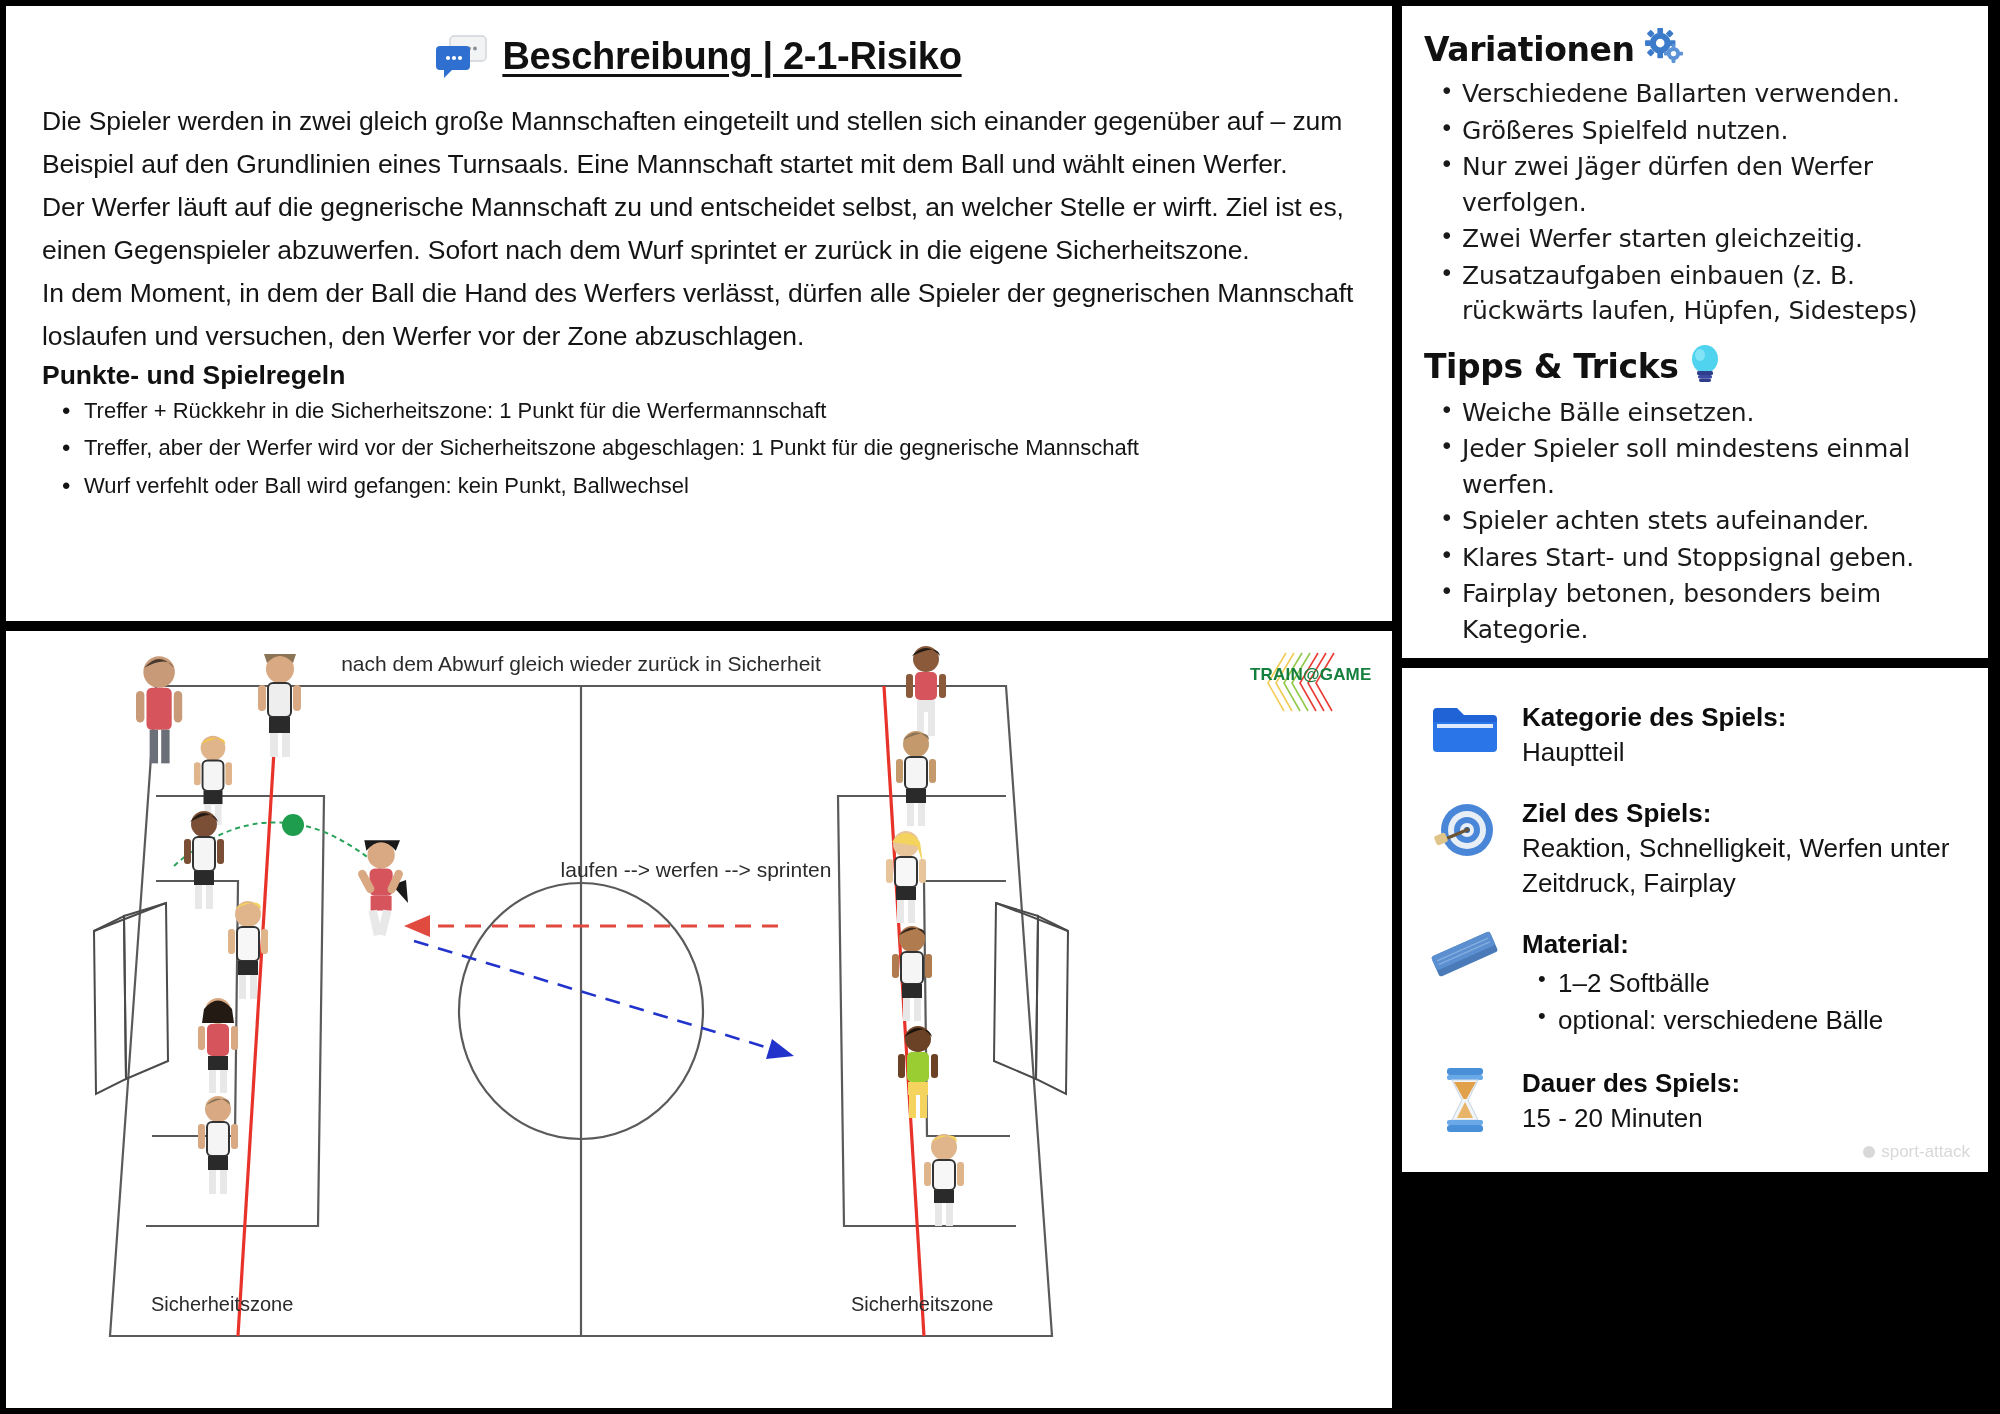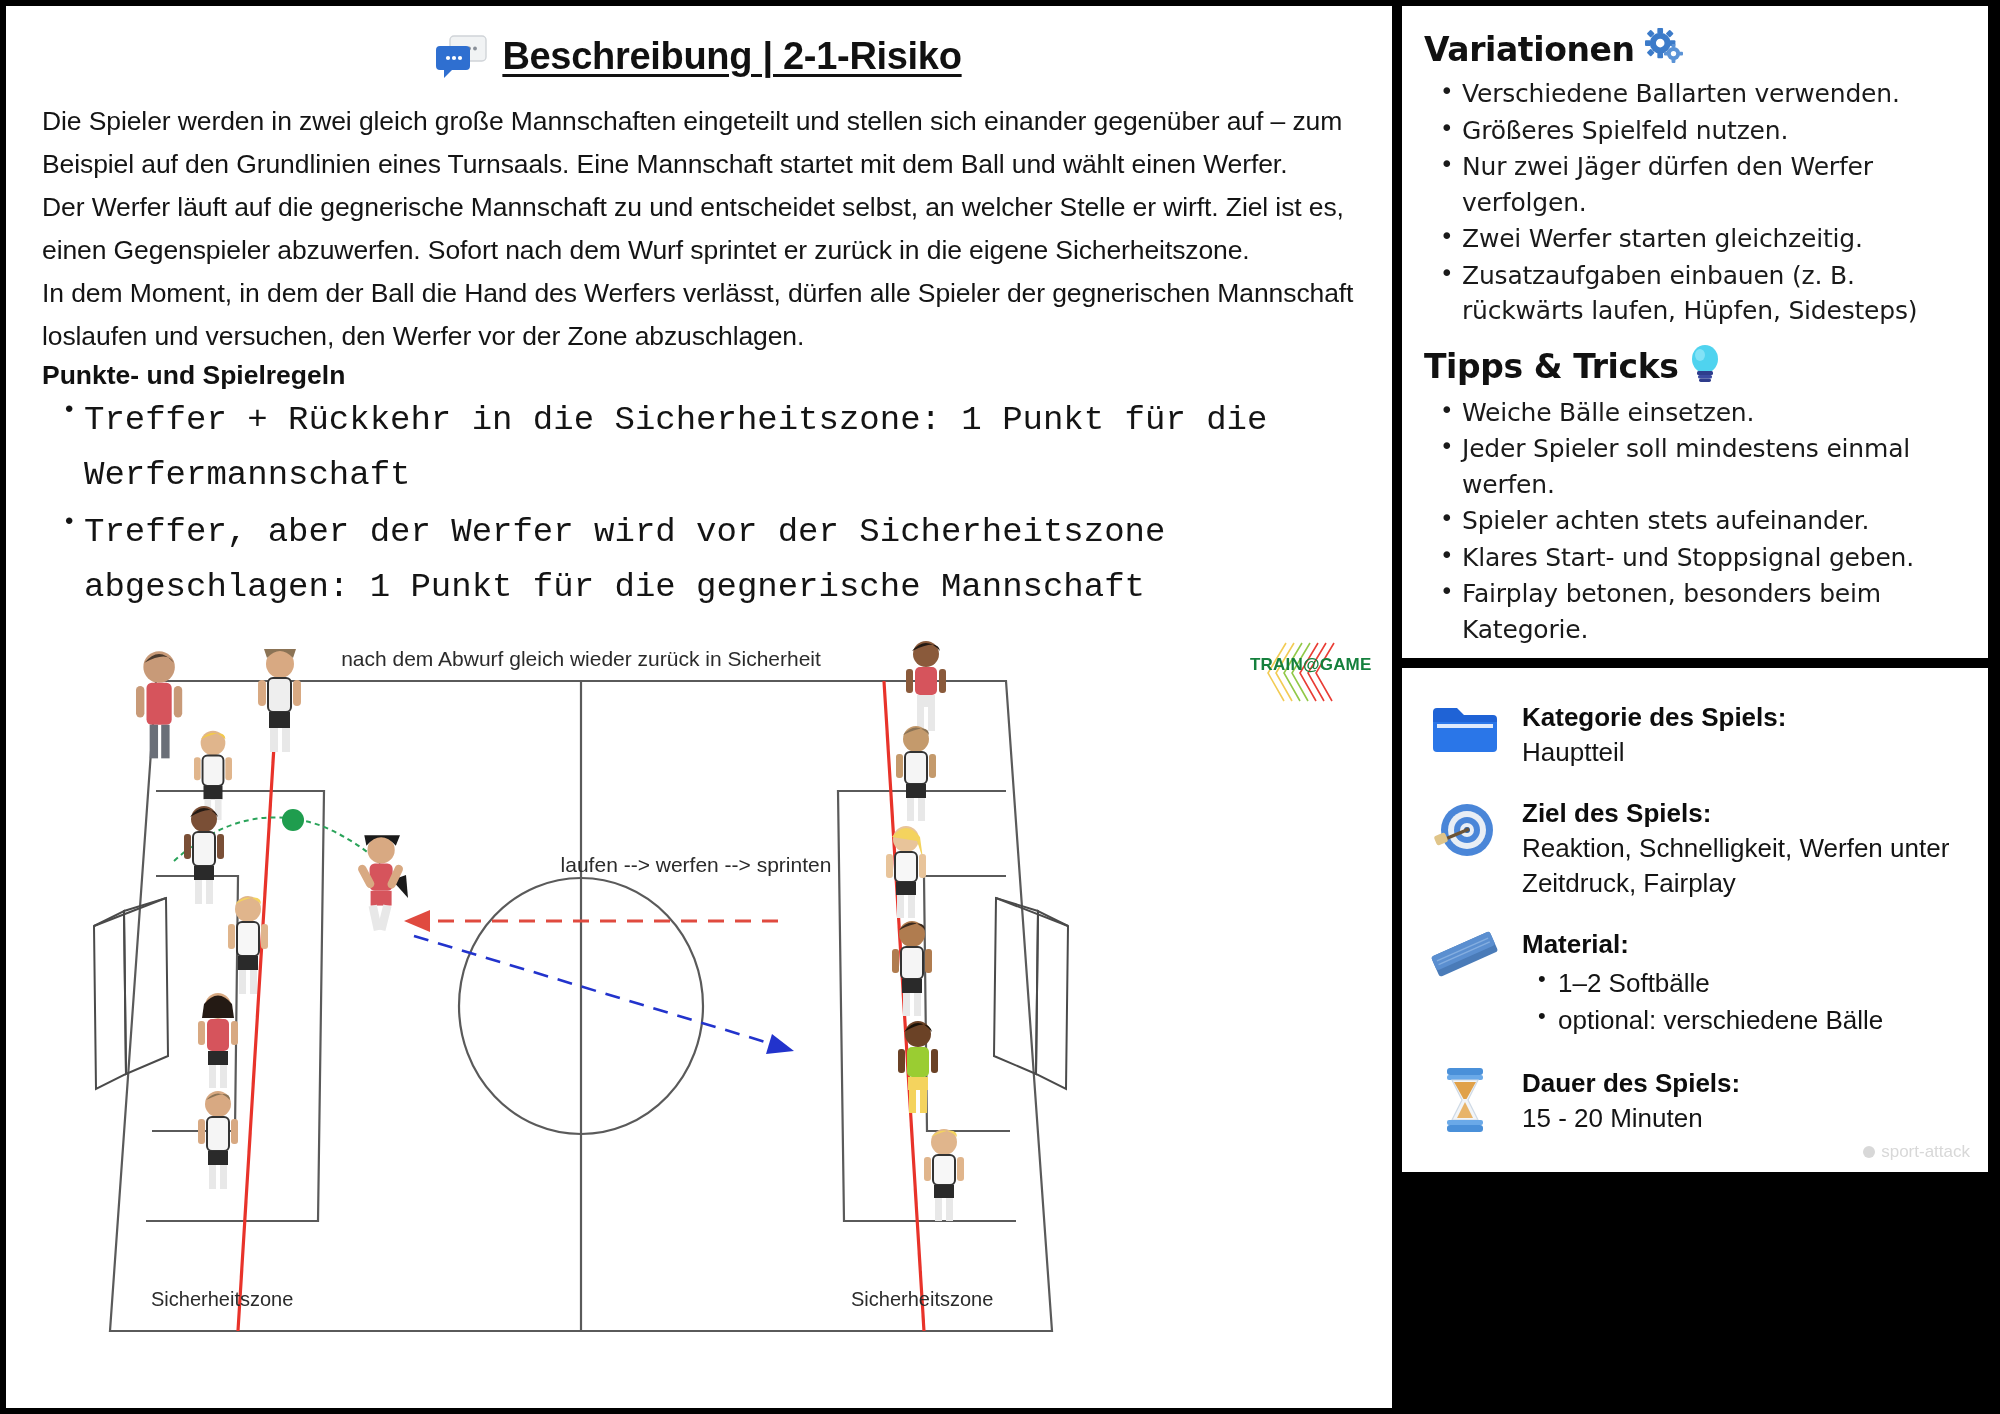--- a/index.html
+++ b/index.html
@@ -13,21 +13,21 @@
     position: relative;
     width: 2000px; height: 1414px;
     background: #000;
     padding: 6px;
     display: flex;
     gap: 10px;
   }
   
   .left-col {
     width: 1386px; height: 1402px;
-    display: flex; flex-direction: column; 
+    display: flex; flex-direction: column; gap: 10px;
   }
   .card { background: #fff; }
 
   .desc-card {
     height: 615px;
     padding: 28px 36px 10px 36px;
     position: relative;
   }
   .desc-title-row {
     display: flex; align-items: center; justify-content: center;
@@ -48,22 +48,22 @@
   }
   .desc-body p { margin: 0; }
   .rules-head {
     font-family: "Liberation Sans Narrow", "Liberation Sans", sans-serif;
     font-size: 26.5px; font-weight: 700; color: #111;
     margin-top: 2px;
   }
   .rules-list { list-style: none; margin-top: 2px; }
   .rules-list li {
     position: relative; padding-left: 42px; margin-bottom: 2px;
-    font-family: Liberation Mono, monospace;
-    font-size: 34px; line-height: 1.62; color: #141414;
+    font-family: Liberation Sans, sans-serif;
+    font-size: 22px; line-height: 1.62; color: #141414;
   }
   .rules-list li::before {
     content: "•"; position: absolute; left: 20px; top: -1px;
     font-size: 24px; color: #141414;
   }
 
   
   .diagram-card {
     flex: 1; position: relative; overflow: hidden;
   }

